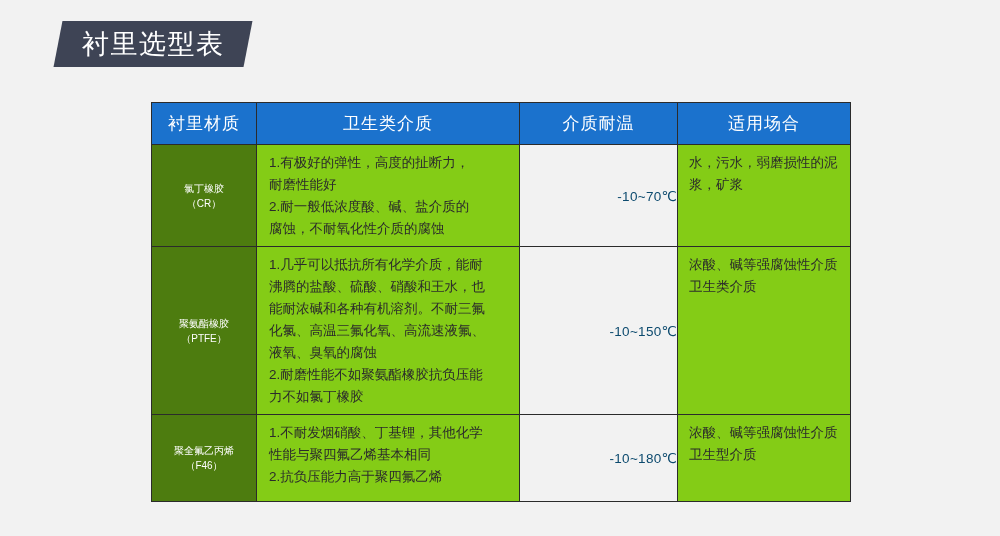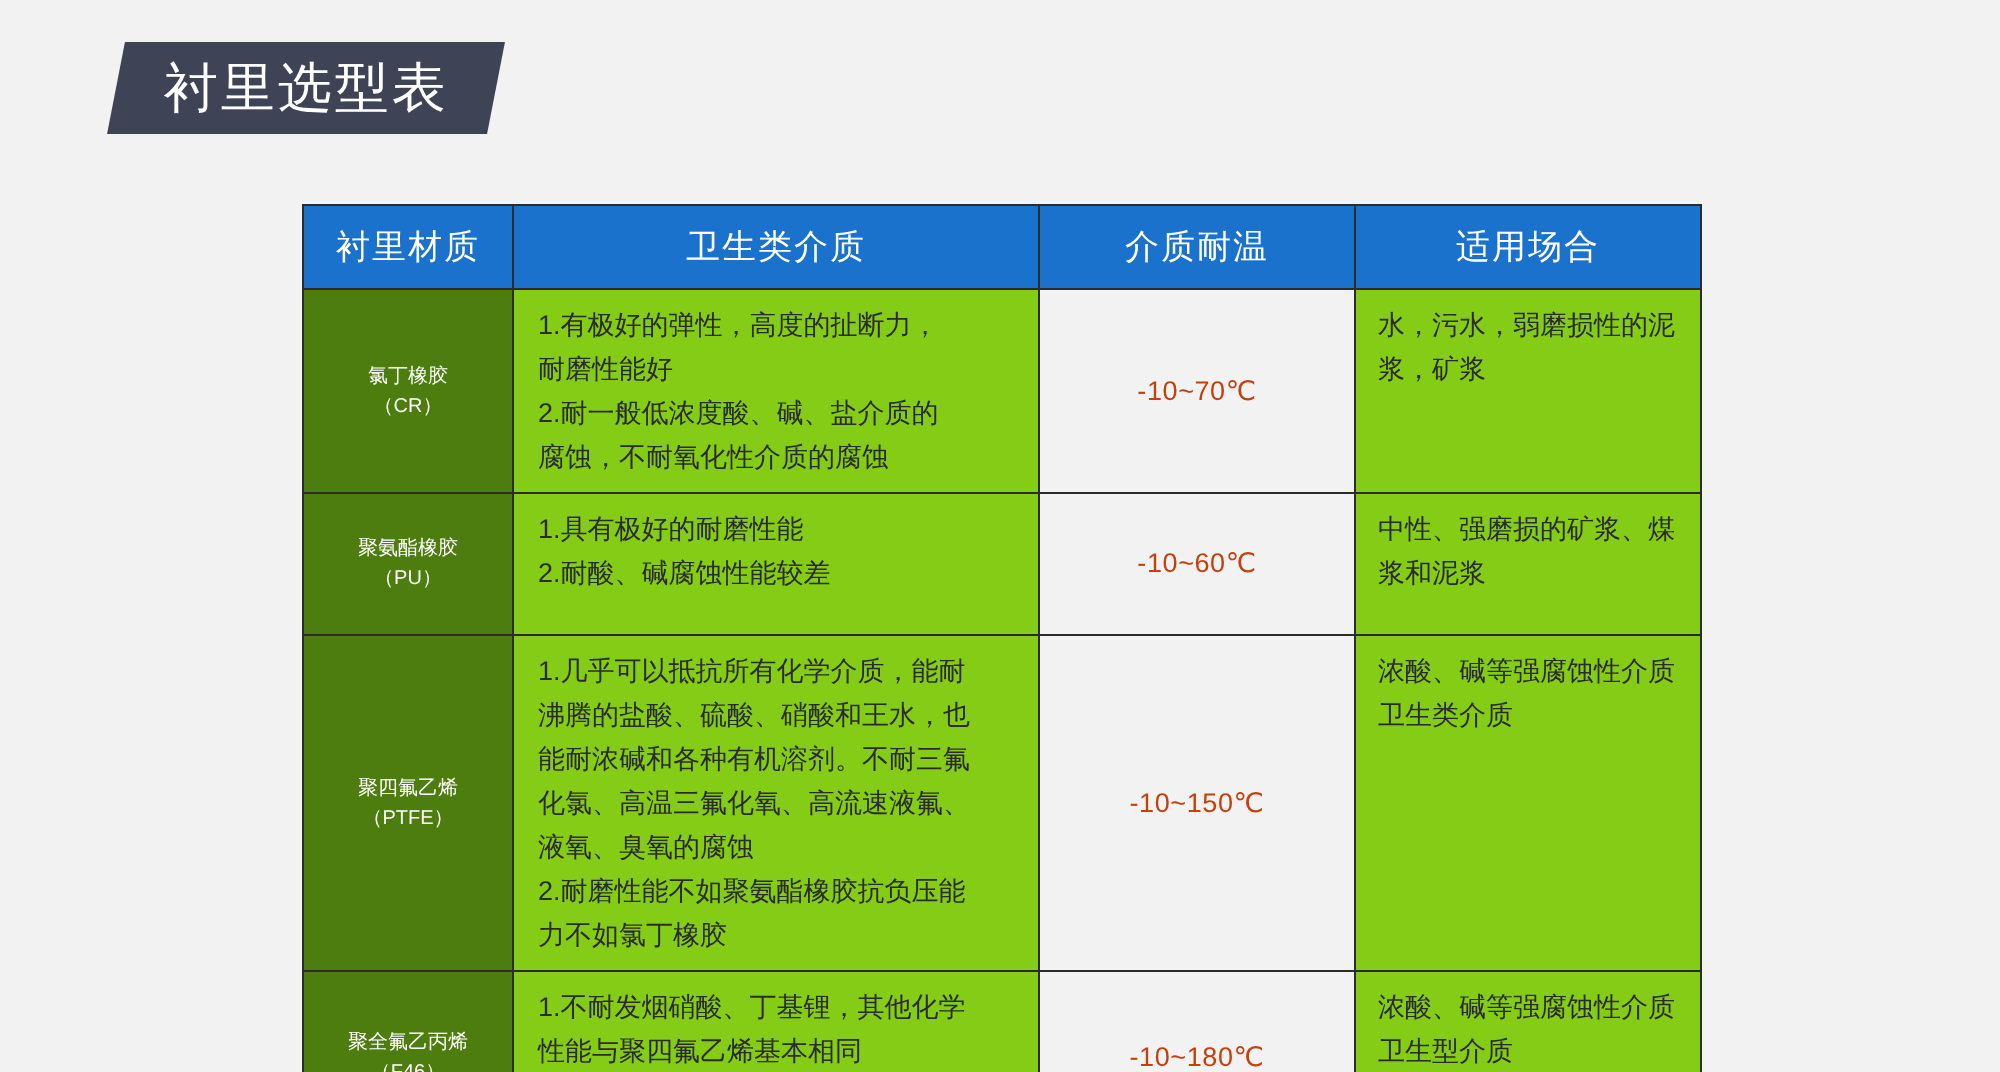--- a/index.html
+++ b/index.html
@@ -92,23 +92,23 @@
     background: #84cc16;
     color: #2b2b2b;
     font-size: 13.5px;
     line-height: 1.62;
     padding: 7px 11px 7px 12px;
     vertical-align: top;
     white-space: pre-line;
   }
   #lining-table td.temp-cell {
     background: #f2f2f2;
-    color: #c2410c;
+    color: #0c4a6e;
     font-size: 13.5px;
-    text-align: center;
+    text-align: right;
     vertical-align: middle;
     letter-spacing: 0.3px;
   }
   #lining-table td.use-cell {
     background: #84cc16;
     color: #2b2b2b;
     font-size: 13.5px;
     line-height: 1.62;
     padding: 7px 9px 7px 11px;
     vertical-align: top;
@@ -150,34 +150,23 @@
         <span class="mat-abbr">（CR）</span>
       </td>
       <td class="text-cell">1.有极好的弹性，高度的扯断力，
 耐磨性能好
 2.耐一般低浓度酸、碱、盐介质的
 腐蚀，不耐氧化性介质的腐蚀</td>
       <td class="temp-cell">-10~70℃</td>
       <td class="use-cell">水，污水，弱磨损性的泥
 浆，矿浆</td>
     </tr>
-    <tr class="row-pu">
+    <tr class="row-ptfe">
       <td class="mat-cell">
         <span class="mat-name">聚氨酯橡胶</span>
-        <span class="mat-abbr">（PU）</span>
-      </td>
-      <td class="text-cell">1.具有极好的耐磨性能
-2.耐酸、碱腐蚀性能较差</td>
-      <td class="temp-cell">-10~60℃</td>
-      <td class="use-cell">中性、强磨损的矿浆、煤
-浆和泥浆</td>
-    </tr>
-    <tr class="row-ptfe">
-      <td class="mat-cell">
-        <span class="mat-name">聚四氟乙烯</span>
         <span class="mat-abbr">（PTFE）</span>
       </td>
       <td class="text-cell">1.几乎可以抵抗所有化学介质，能耐
 沸腾的盐酸、硫酸、硝酸和王水，也
 能耐浓碱和各种有机溶剂。不耐三氟
 化氯、高温三氟化氧、高流速液氟、
 液氧、臭氧的腐蚀
 2.耐磨性能不如聚氨酯橡胶抗负压能
 力不如氯丁橡胶</td>
       <td class="temp-cell">-10~150℃</td>

